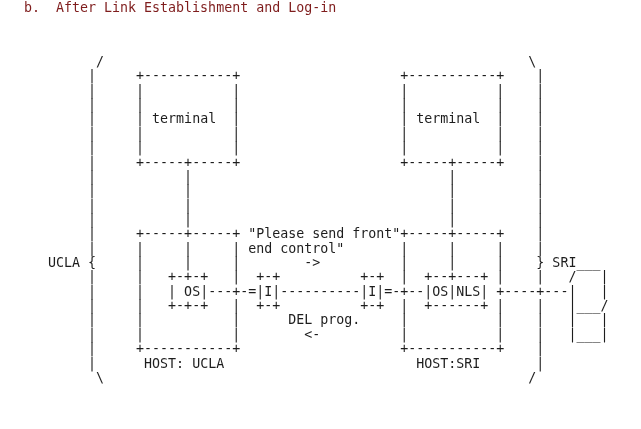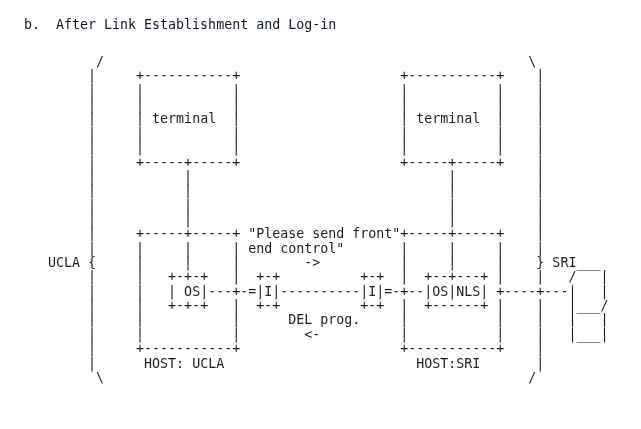--- a/index.html
+++ b/index.html
@@ -12,25 +12,25 @@
     width: 641px;
     height: 429px;
     background: #ffffff;
     overflow: hidden;
     font-family: "DejaVu Sans Mono", "Liberation Mono", monospace;
     color: #1d1d1d;
   }
   .figure-title {
     position: absolute;
     left: 24px;
-    top: 18px;
+    top: 1px;
     font-size: 13.3px;
     line-height: 14.36px;
     white-space: pre;
-    color: #0f172a;
+    color: #7f1d1d;
   }
   .ascii-diagram {
     position: absolute;
     left: 0;
     top: 55px;
     margin: 0;
     font-family: "DejaVu Sans Mono", "Liberation Mono", monospace;
     font-size: 13.3px;
     line-height: 14.36px;
     white-space: pre;

